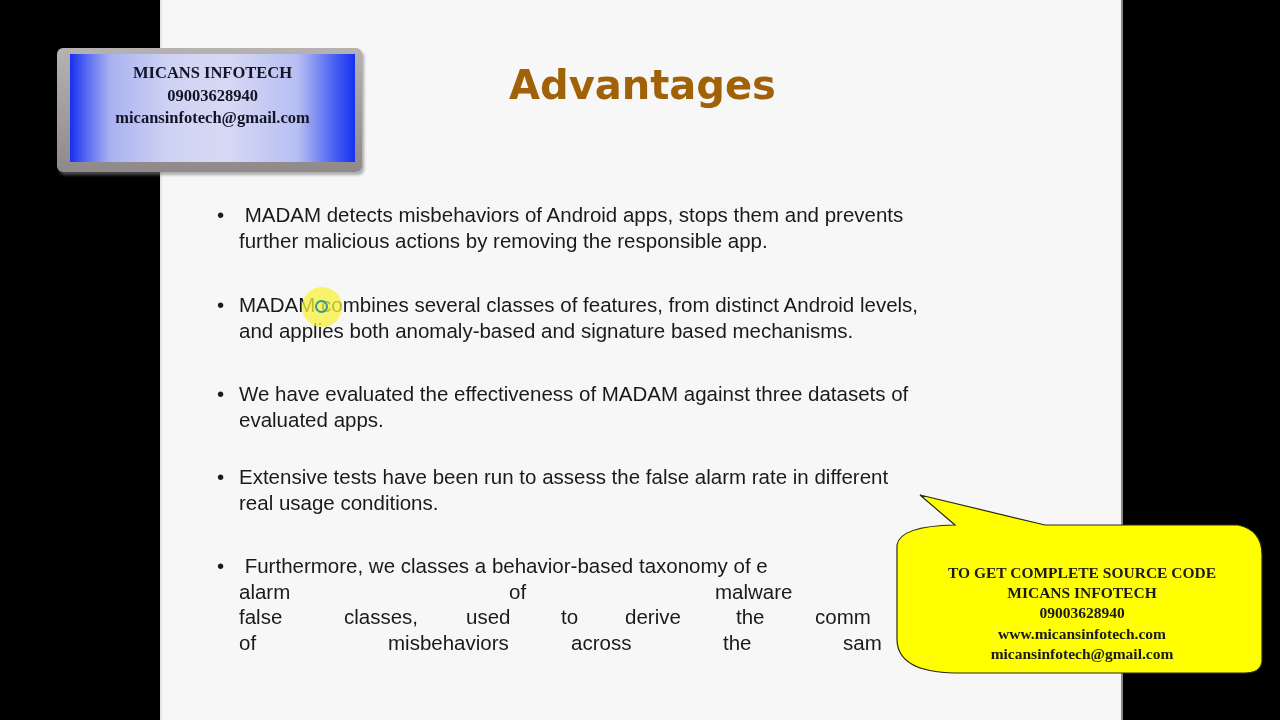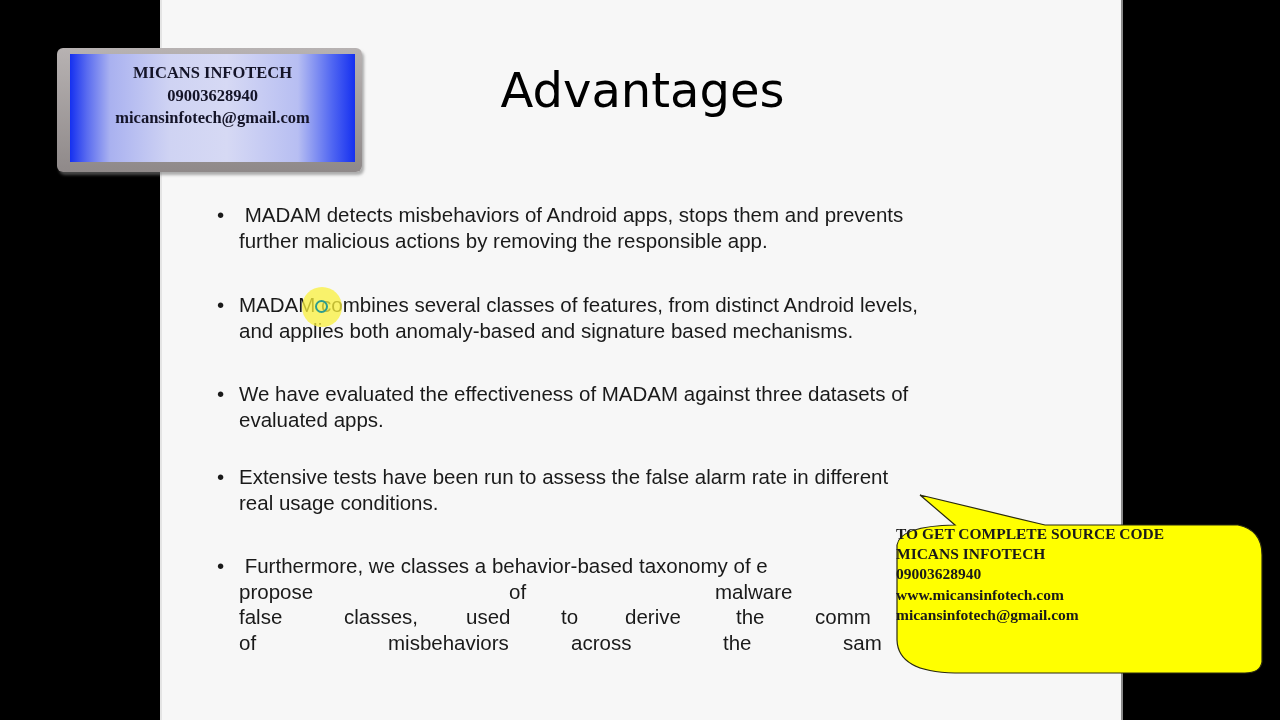--- a/index.html
+++ b/index.html
@@ -1,40 +1,40 @@
 <!DOCTYPE html>
 <html><head>
 <meta charset="utf-8">
 <style>
   html, body { margin:0; padding:0; }
   body { width:1280px; height:720px; background:#000; position:relative; overflow:hidden; font-family:"Liberation Sans", sans-serif; }
 
   .slide { position:absolute; left:160px; top:0; width:961px; height:720px; background:#f7f7f7; border-left:2px solid #e4e4e4; box-sizing:border-box; }
   .slide-right-edge { position:absolute; left:1121px; top:0; width:2px; height:720px; background:#8a8a8a; }
 
-  .title { position:absolute; left:0; top:62px; width:961px; text-align:center; font-family:"DejaVu Sans", sans-serif; font-weight:normal; font-size:48px; color:#000000; letter-spacing:0px; }
+  .title { position:absolute; left:0; top:62px; width:961px; text-align:center; font-family:"DejaVu Sans", sans-serif; font-weight:bold; font-size:40px; color:#a16207; letter-spacing:0px; }
   .bullet { position:absolute; left:55px; width:845px; font-family:"Liberation Sans", sans-serif; font-size:20.5px; line-height:25.5px; color:#1a1a1a; }
   .bullet .dot { position:absolute; left:0; top:0; width:20px; }
   .bullet .text { position:absolute; left:22px; width:806px; text-align:justify; }
   .bullet .line { display:block; white-space:nowrap; }
   .just { display:flex; justify-content:space-between; width:806px; }
 
   
   .contact-frame { position:absolute; left:57px; top:48px; width:305px; height:124px; background:linear-gradient(#b7b2b2,#8f8989); border-radius:6px; box-shadow:2px 3px 3px rgba(120,120,120,0.6); }
   .contact-panel { position:absolute; left:13px; top:6px; width:285px; height:108px;
      background:linear-gradient(90deg,#1530f0 0%,#5a6cf0 6%,#a9b1f0 14%,#cfd3f3 35%,#d6d9f4 55%,#b7bef2 80%,#5066f2 92%,#1530f0 100%); }
   .contact-text { position:absolute; left:0; top:8px; width:285px; text-align:center; font-family:"Liberation Serif", serif; font-weight:bold; font-size:16.5px; line-height:22.5px; color:#141428; }
 
   
   .cursor-halo { position:absolute; left:302px; top:287px; width:40px; height:40px; border-radius:50%; background:rgba(250,240,60,0.75); }
   .cursor-ring { position:absolute; left:315px; top:300px; width:13px; height:13px; border-radius:50%; border:2px solid #2e9c8e; box-sizing:border-box; }
 
   
   .callout { position:absolute; left:0; top:0; width:1280px; height:720px; pointer-events:none; }
-  .callout-text { position:absolute; left:896px; top:524px; width:372px; font-family:"Liberation Serif", serif; font-weight:bold; font-size:15.5px; line-height:20.2px; color:#1a1a1a; }
+  .callout-text { position:absolute; left:896px; top:563px; width:372px; text-align:center; font-family:"Liberation Serif", serif; font-weight:bold; font-size:15.5px; line-height:20.2px; color:#1a1a1a; }
 </style>
 </head>
 <body>
 
 <div class="slide">
   <div class="title">Advantages</div>
 
   <div class="bullet" style="top:202px;">
     <span class="dot">•</span>
     <div class="text">
@@ -68,21 +68,21 @@
       <span class="line">Extensive tests have been run to assess the false alarm rate in different</span>
       <span class="line">real usage conditions.</span>
     </div>
   </div>
 
   <div class="bullet" style="top:553px;">
     <span class="dot">•</span>
     <div class="text">
       <span class="line" style="white-space:pre;"> Furthermore, we classes a behavior-based taxonomy of e</span>
       <span class="line" style="position:relative;height:25.5px;">
-        <span style="position:absolute;left:0;">propose</span>
+        <span style="position:absolute;left:0;">alarm</span>
         <span style="position:absolute;left:270px;">of</span>
         <span style="position:absolute;left:476px;">malware</span>
       </span>
       <span class="line" style="position:relative;height:25.5px;">
         <span style="position:absolute;left:0;">false</span>
         <span style="position:absolute;left:105px;">classes,</span>
         <span style="position:absolute;left:227px;">used</span>
         <span style="position:absolute;left:322px;">to</span>
         <span style="position:absolute;left:386px;">derive</span>
         <span style="position:absolute;left:497px;">the</span>

